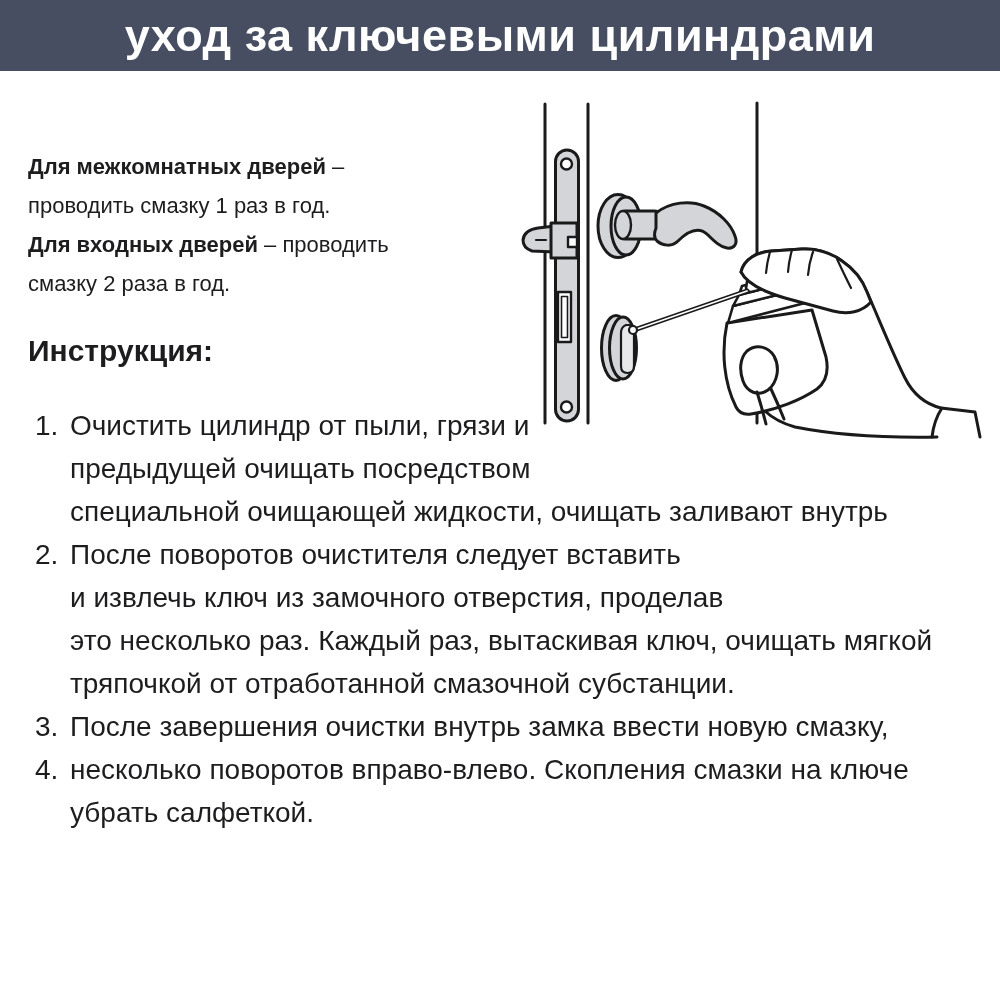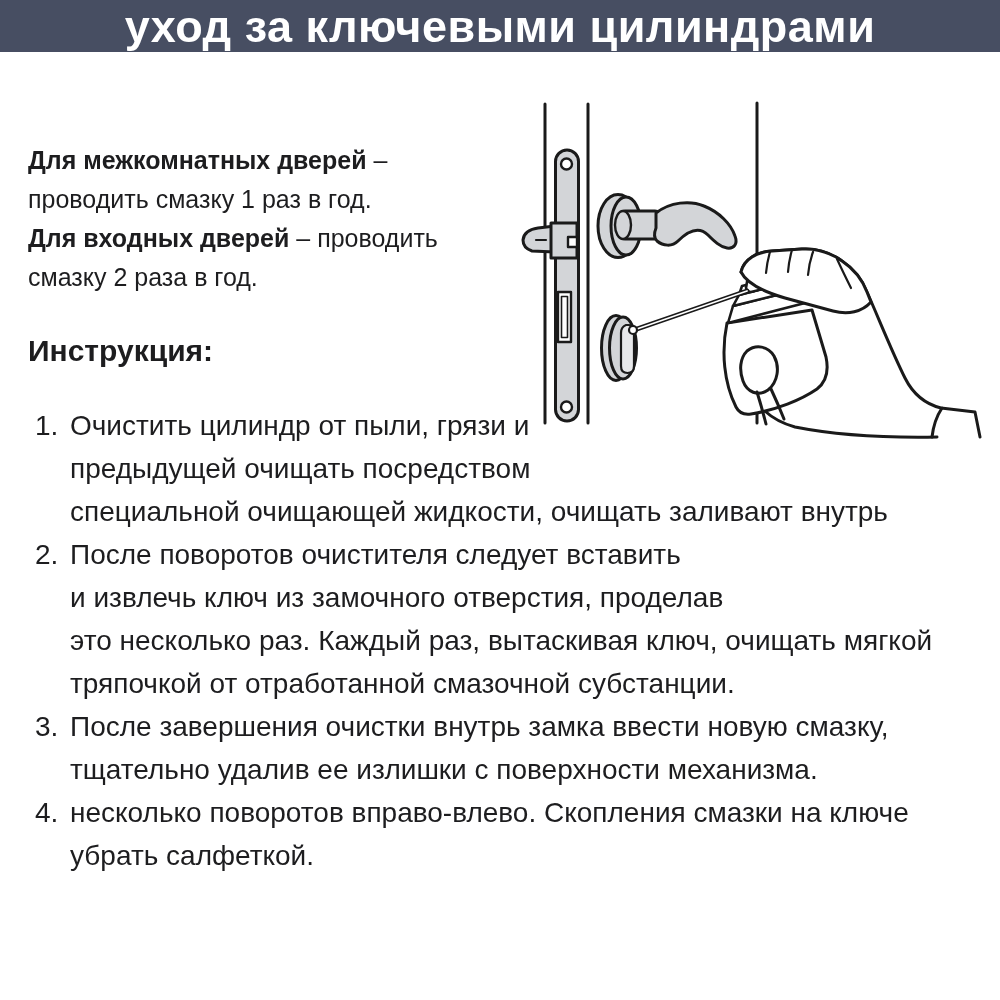--- a/index.html
+++ b/index.html
@@ -2,30 +2,30 @@
 <html><head>
 <meta charset="utf-8">
 <style>
   html,body { margin:0; padding:0; }
   body {
     width:1000px; height:1000px; position:relative; overflow:hidden;
     background:#ffffff; color:#1d1d1f;
     font-family:"Liberation Sans", sans-serif;
   }
   .banner {
-    position:absolute; left:0; top:0; width:1000px; height:52px;
+    position:absolute; left:0; top:0; width:1000px; height:71px;
     background:#474e62; display:flex; align-items:center; justify-content:center;
   }
   .banner h1 {
     margin:0; color:#ffffff; font-size:45px; font-weight:700; letter-spacing:.5px;
     line-height:1;
   }
   .intro {
-    position:absolute; left:28px; top:141px;
-    font-size:25px; line-height:39px; white-space:nowrap;
+    position:absolute; left:28px; top:147px;
+    font-size:22px; line-height:39px; white-space:nowrap;
   }
   .intro b { font-weight:700; }
   .instr-heading {
     position:absolute; left:28px; top:334px; margin:0;
     font-size:30px; font-weight:700;
   }
   .instr-list {
     position:absolute; left:35px; top:404px; margin:0; padding:0;
     list-style:none; font-size:28px; line-height:43px; white-space:nowrap;
   }
@@ -64,21 +64,20 @@
         <div>После поворотов очистителя следует вставить</div>
         <div>и извлечь ключ из замочного отверстия, проделав</div>
         <div>это несколько раз. Каждый раз, вытаскивая ключ, очищать мягкой</div>
         <div>тряпочкой от отработанной смазочной субстанции.</div>
       </div>
     </li>
     <li class="instr-item">
       <span class="item-num">3.</span>
       <div>
         <div>После завершения очистки внутрь замка ввести новую смазку,</div>
-        <div>тщательно удалив ее излишки с поверхности механизма.</div>
       </div>
     </li>
     <li class="instr-item">
       <span class="item-num">4.</span>
       <div>
         <div>несколько поворотов вправо-влево. Скопления смазки на ключе</div>
         <div>убрать салфеткой.</div>
       </div>
     </li>
   </ol>

